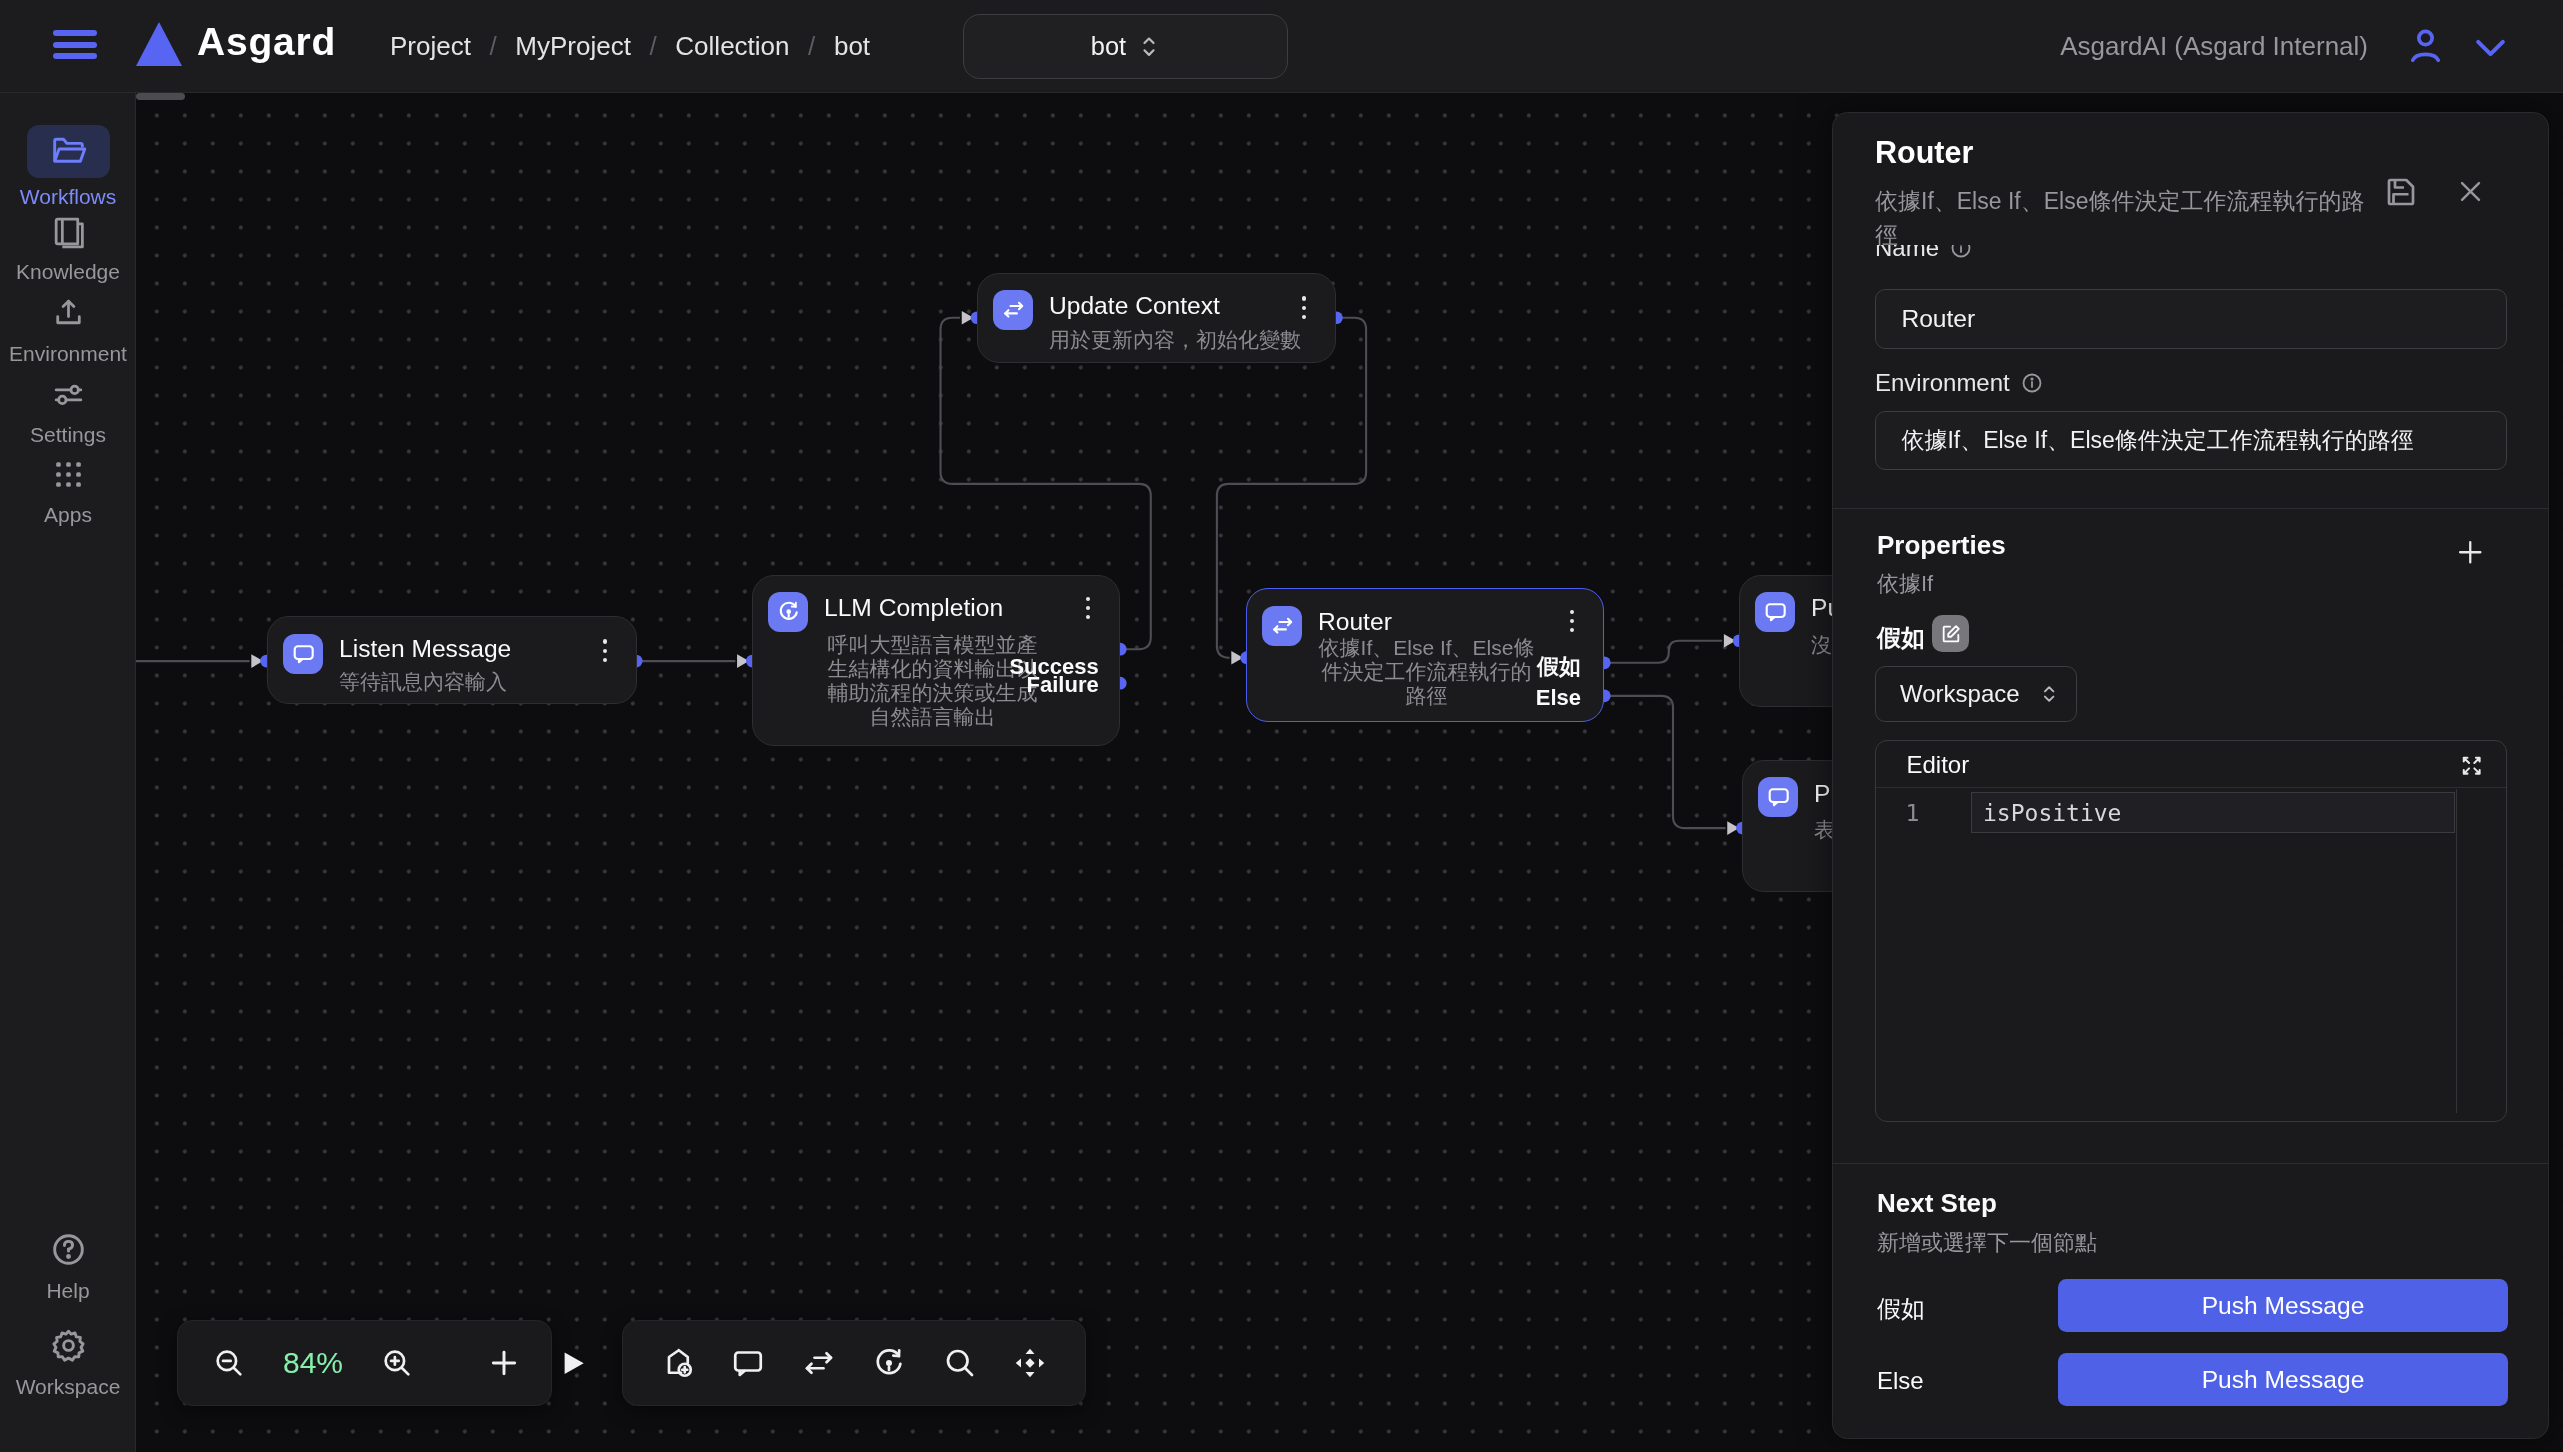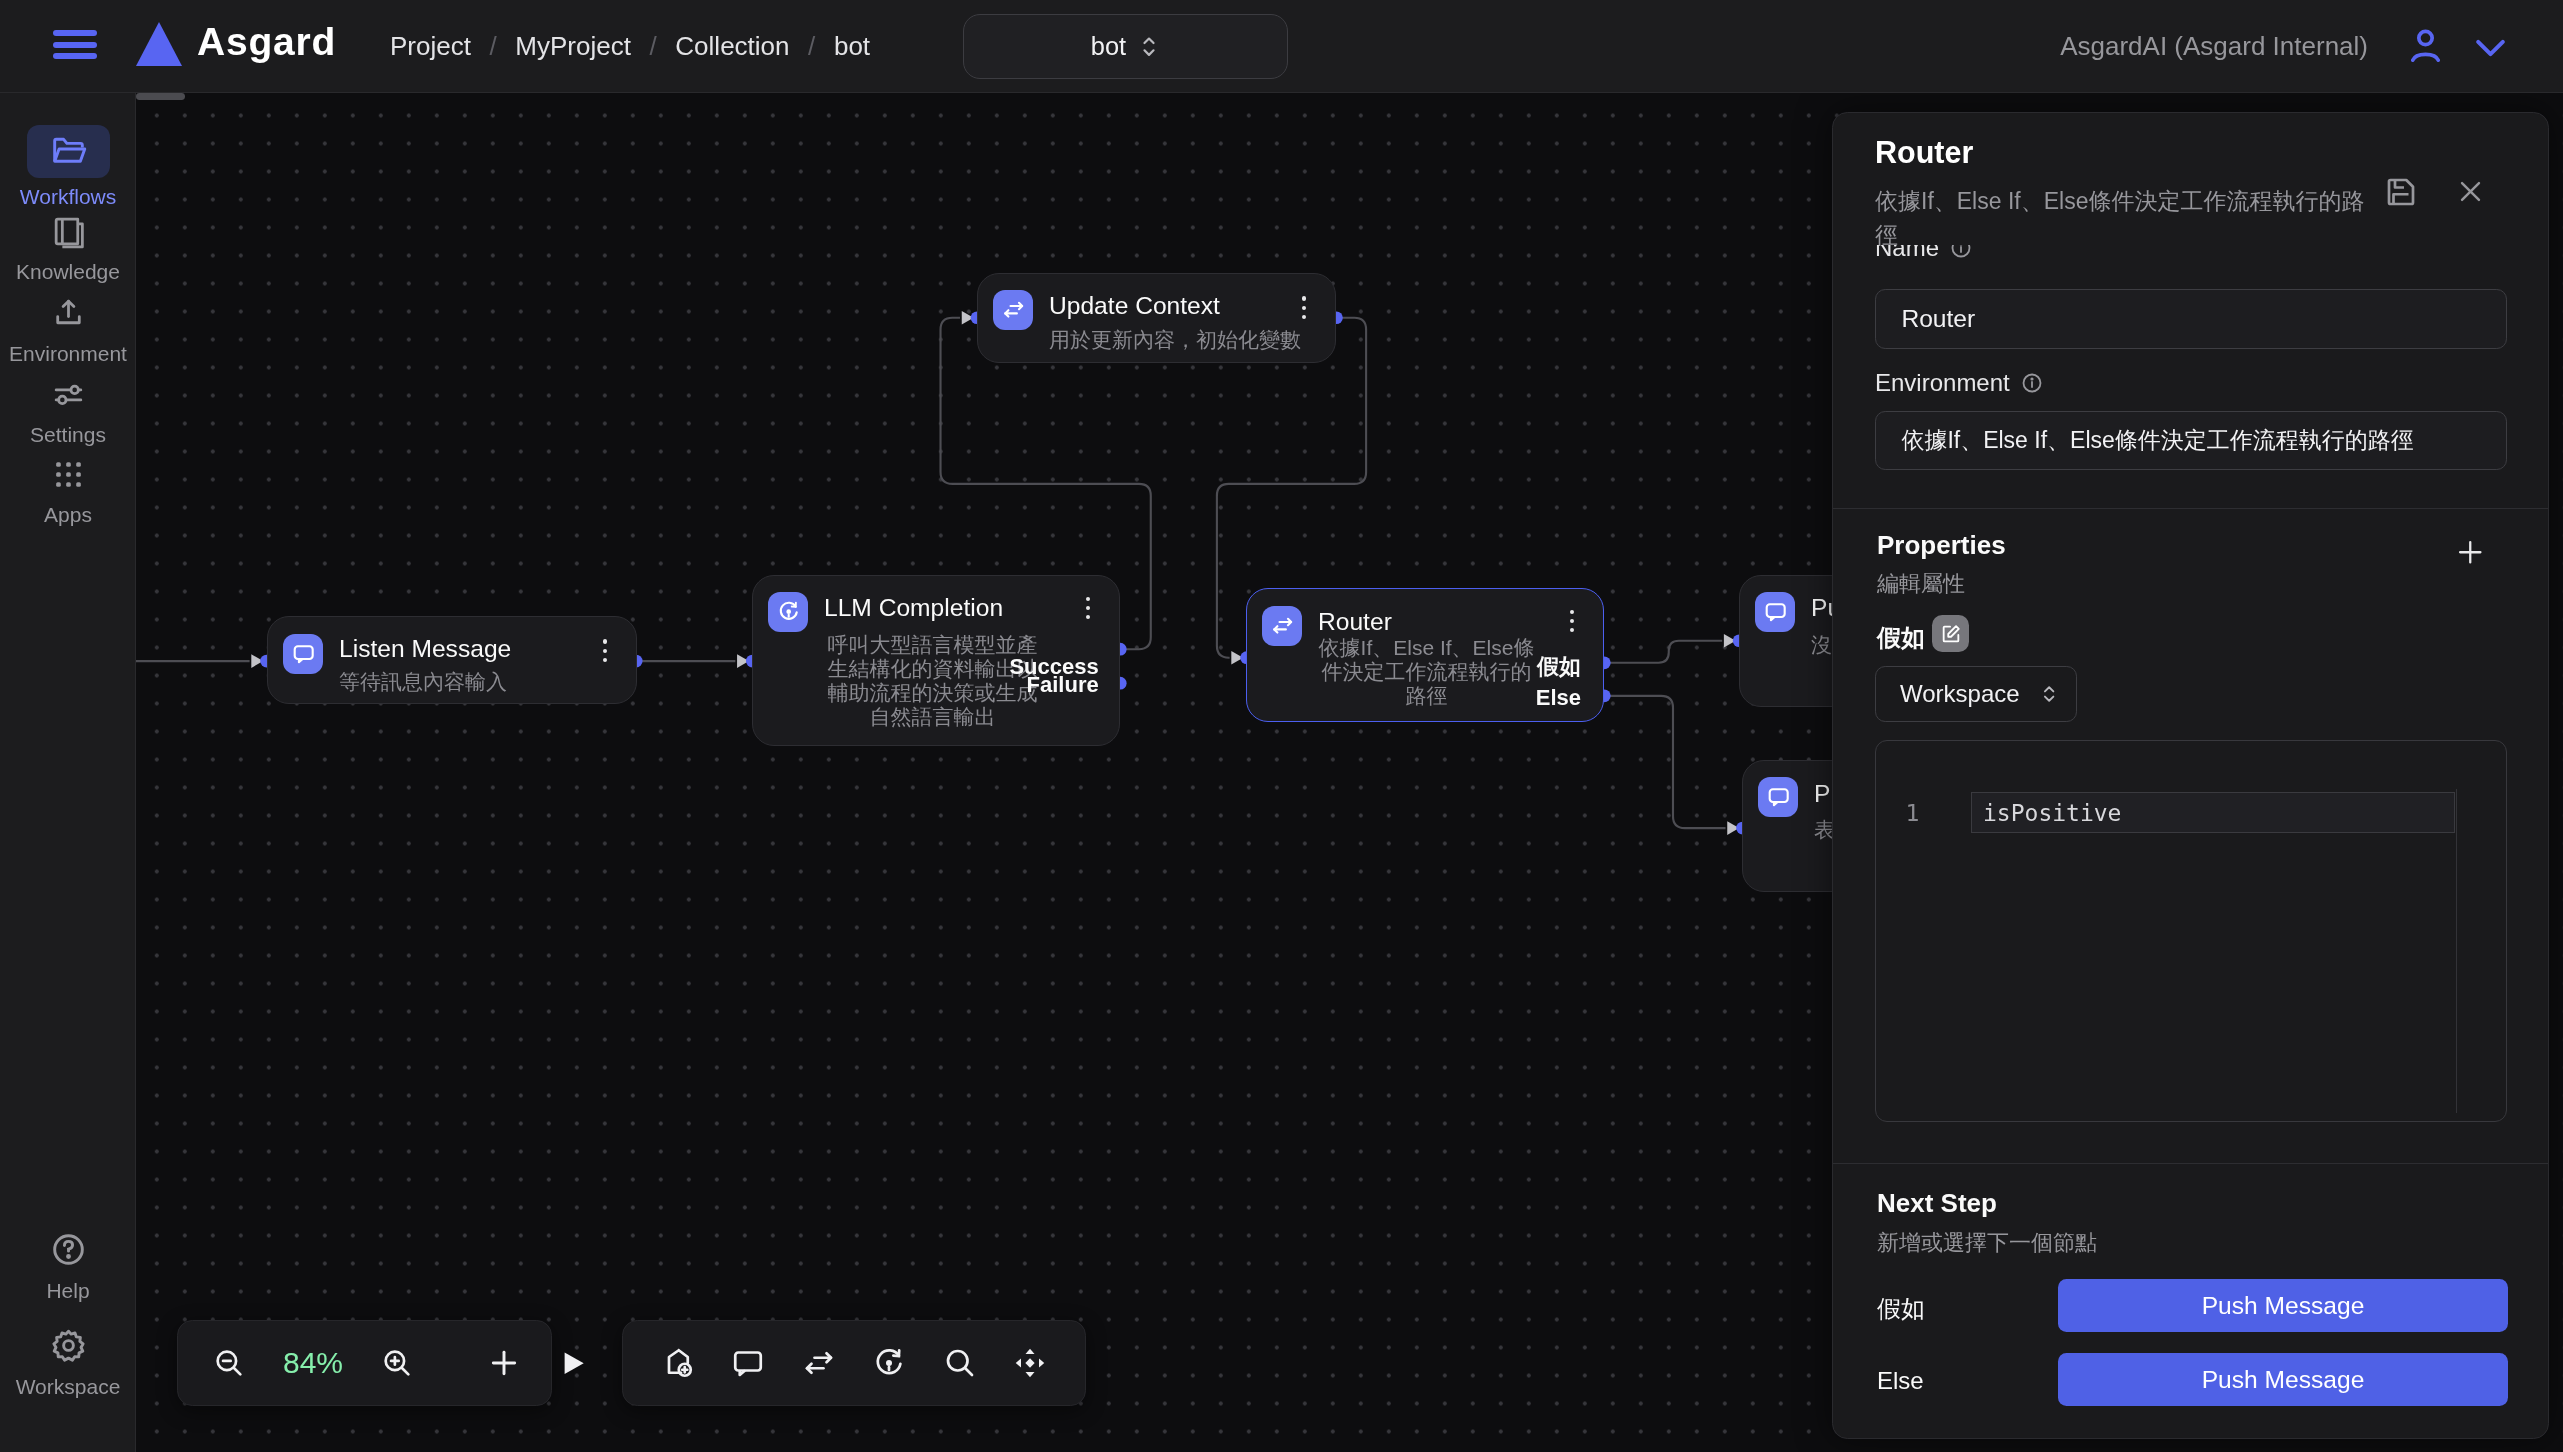--- a/index.html
+++ b/index.html
@@ -456,39 +456,50 @@
 
   <div class="divider" style="top:395px;"></div>
 
   <div class="sec-title" style="top:417px;">Properties</div>
   <span class="p-icon" style="right:63px; top:424px;">
     <svg width="30.5" height="30.5" viewBox="0 0 24 24" fill="none" stroke="#e8e8ea" stroke-width="1.8" stroke-linecap="round">
         <path d="M12 4 V20"></path>
         <path d="M4 12 H20"></path>
       </svg>
   </span>
-  <div class="sec-sub" style="top:456px;">編輯屬性</div>
+  <div class="sec-sub" style="top:456px;">依據If</div>
 
   <div class="prop-key" style="top:509px;">假如</div>
   <span class="edit-btn" style="top:502px;">
     <svg width="22" height="22" viewBox="0 0 24 24" fill="none" stroke="#ffffff" stroke-width="2" stroke-linecap="round" stroke-linejoin="round">
         <path d="M11 4 H5 Q4 4 4 5 V19 Q4 20 5 20 H19 Q20 20 20 19 V13"></path>
         <path d="M17.5 3.5 L20.5 6.5 L12 15 H9 V12 Z"></path>
       </svg>
   </span>
 
   <div class="select" style="top:553px;">
     <span>Workspace</span>
     <svg width="20.3" height="24" viewBox="0 0 24 28" fill="none" stroke="#b9b9be" stroke-width="2.2" stroke-linecap="round" stroke-linejoin="round">
         <path d="M7 11 L12 6 L17 11"></path>
         <path d="M7 17 L12 22 L17 17"></path>
       </svg>
   </div>
 
   <div class="editor-box">
+    <div class="editor-head">
+      <span class="editor-title">Editor</span>
+      <span class="p-icon" style="right:22px; top:12px;">
+        <svg width="25.4" height="25.4" viewBox="0 0 24 24" fill="none" stroke="#e8e8ea" stroke-width="1.9" stroke-linecap="round" stroke-linejoin="round">
+            <path d="M9.5 9.5 L4.5 4.5 M4.5 8 V4.5 H8"></path>
+            <path d="M14.5 9.5 L19.5 4.5 M16 4.5 H19.5 V8"></path>
+            <path d="M14.5 14.5 L19.5 19.5 M19.5 16 V19.5 H16"></path>
+            <path d="M9.5 14.5 L4.5 19.5 M8 19.5 H4.5 V16"></path>
+          </svg>
+      </span>
+    </div>
     <div class="editor-body">
       <div class="active-line"></div>
       <span class="line-num">1</span>
       <span class="code-text">isPositive</span>
     </div>
     <div class="mini-line"></div>
   </div>
 
   <div class="divider" style="top:1050px;"></div>
 

